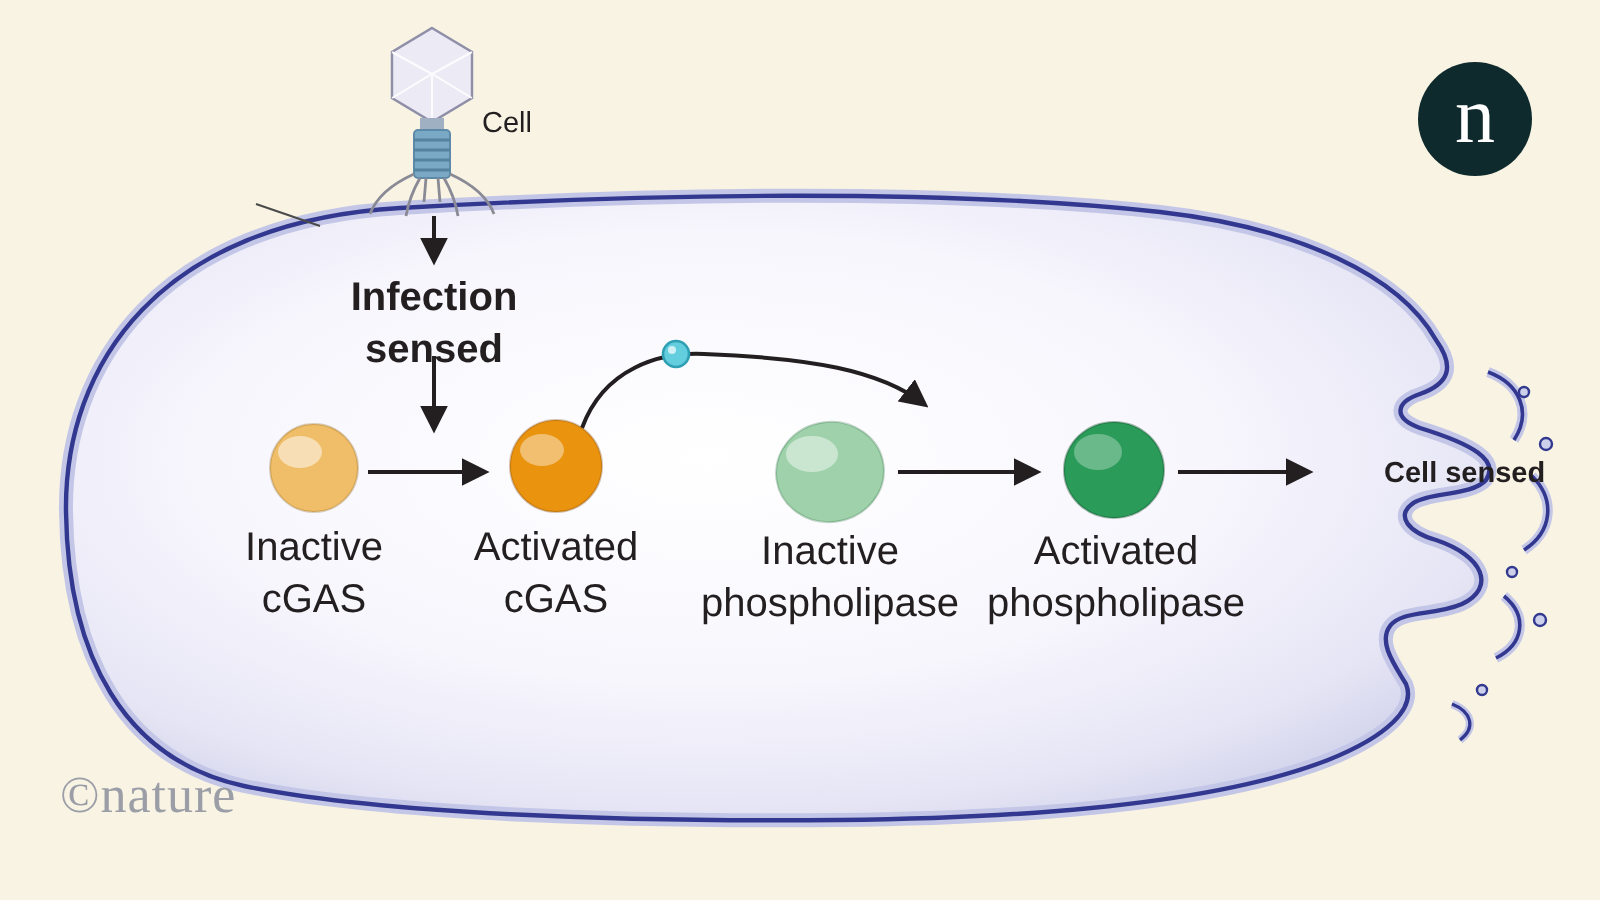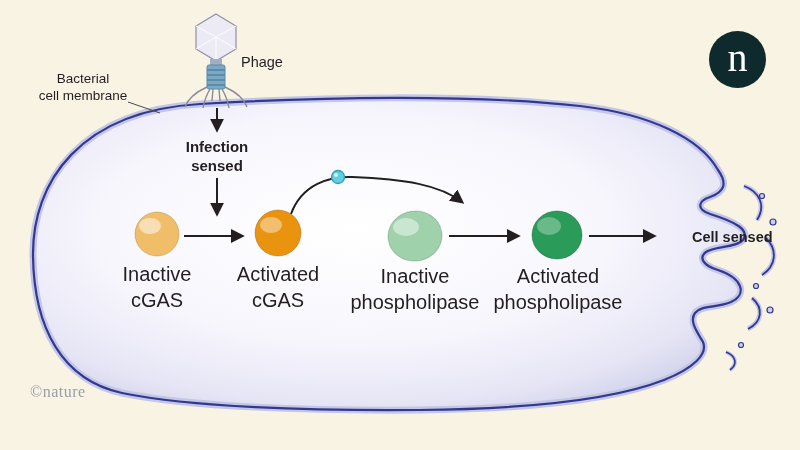--- a/index.html
+++ b/index.html
@@ -16,31 +16,31 @@
     font-size:20px;
     color:#231f20;
     line-height:1.28;
     text-align:center;
     white-space:pre-line;
   }
   .lbl.bold{font-weight:bold;}
   .lbl.left{text-align:left;}
   .membrane-lbl{left:24px;top:70px;width:118px;font-size:13.5px;}
   .phage-lbl{left:241px;top:53px;width:70px;font-size:14.5px;}
-  .infection-lbl{left:158px;top:137px;width:118px;font-size:15px;}
+  .infection-lbl{left:158px;top:137px;width:118px;font-size:20px;}
   .cgamp-lbl{left:299px;top:154px;width:100px;font-size:14px;}
   .step-0{left:97px;top:262px;width:120px;}
   .step-1{left:218px;top:262px;width:120px;}
   .step-2{left:343px;top:264px;width:144px;}
   .step-3{left:486px;top:264px;width:144px;}
   .celldeath-lbl{left:692px;top:228px;width:100px;font-size:14.5px;}
   .watermark{
     position:absolute;left:30px;top:383px;
     font-family:"Liberation Serif",serif;
-    font-size:16px;color:#9b9ea6;letter-spacing:.5px;
+    font-size:26px;color:#9b9ea6;letter-spacing:.5px;
   }
   .nature-logo{
     position:absolute;left:709px;top:31px;width:57px;height:57px;
     border-radius:50%;
     background:#0e2a2c;
     display:flex;align-items:center;justify-content:center;
   }
   .nature-logo span{
     font-family:"Liberation Serif",serif;
     font-size:40px;color:#ffffff;line-height:1;
@@ -136,23 +136,21 @@
       <ellipse cx="406" cy="227" rx="13" ry="9" fill="#ffffff" opacity="0.45"></ellipse>
 
       <ellipse cx="557" cy="235" rx="25" ry="24" stroke="rgba(0,60,25,0.35)" stroke-width="1" fill="#2a9b59"></ellipse>
       <ellipse cx="549" cy="226" rx="12" ry="9" fill="#ffffff" opacity="0.3"></ellipse>
 
       <circle cx="338" cy="177" r="6.5" stroke="#2f9fb4" stroke-width="1.3" fill="#63cede"></circle>
       <circle cx="336" cy="175" r="2" fill="#ffffff" opacity="0.7"></circle>
     </g>
   </svg>
 
-  <div class="lbl membrane-lbl">Bacterial
-cell membrane</div>
-  <div class="lbl left phage-lbl">Phage</div>
+  <div class="lbl left phage-lbl">Cell</div>
   <div class="lbl bold infection-lbl">Infection
 sensed</div>
 
   <div class="lbl step-0">Inactive
 cGAS</div>
   <div class="lbl step-1">Activated
 cGAS</div>
   <div class="lbl step-2">Inactive
 phospholipase</div>
   <div class="lbl step-3">Activated

